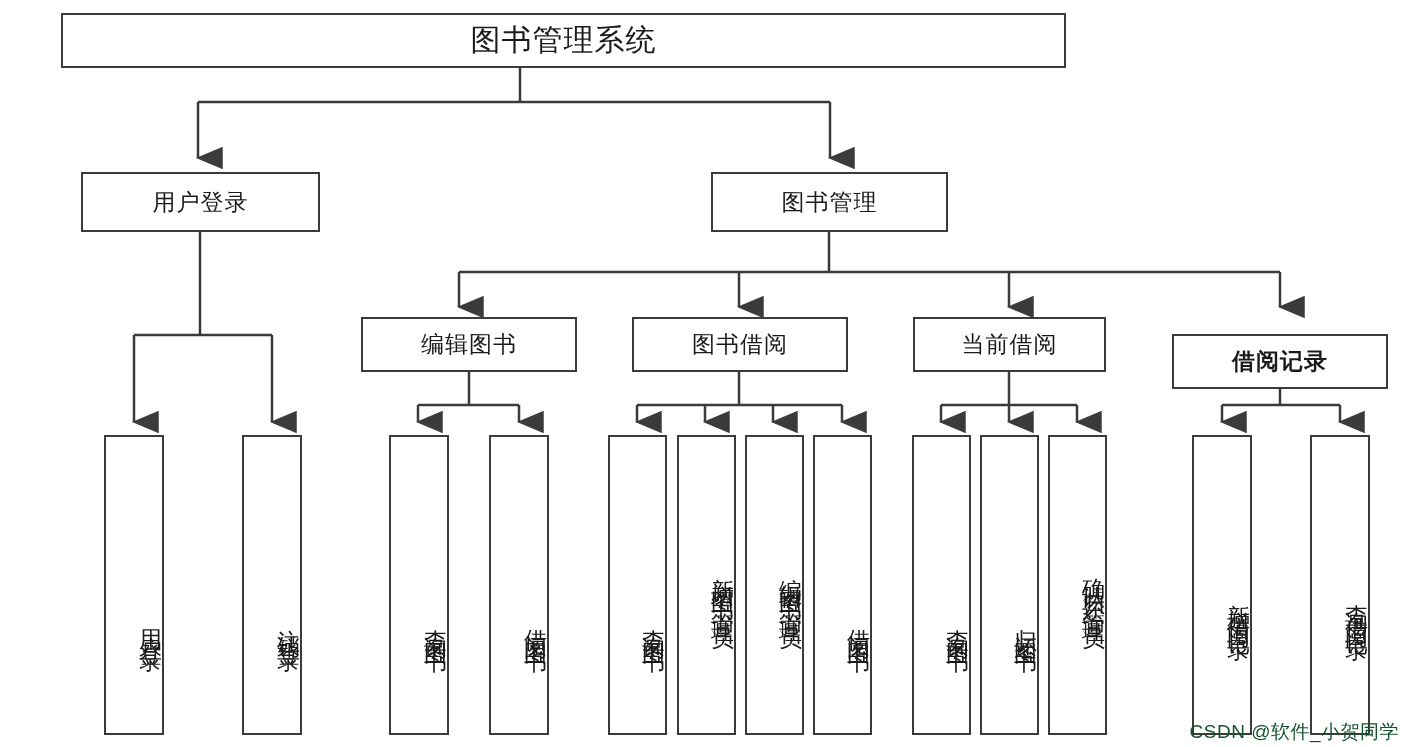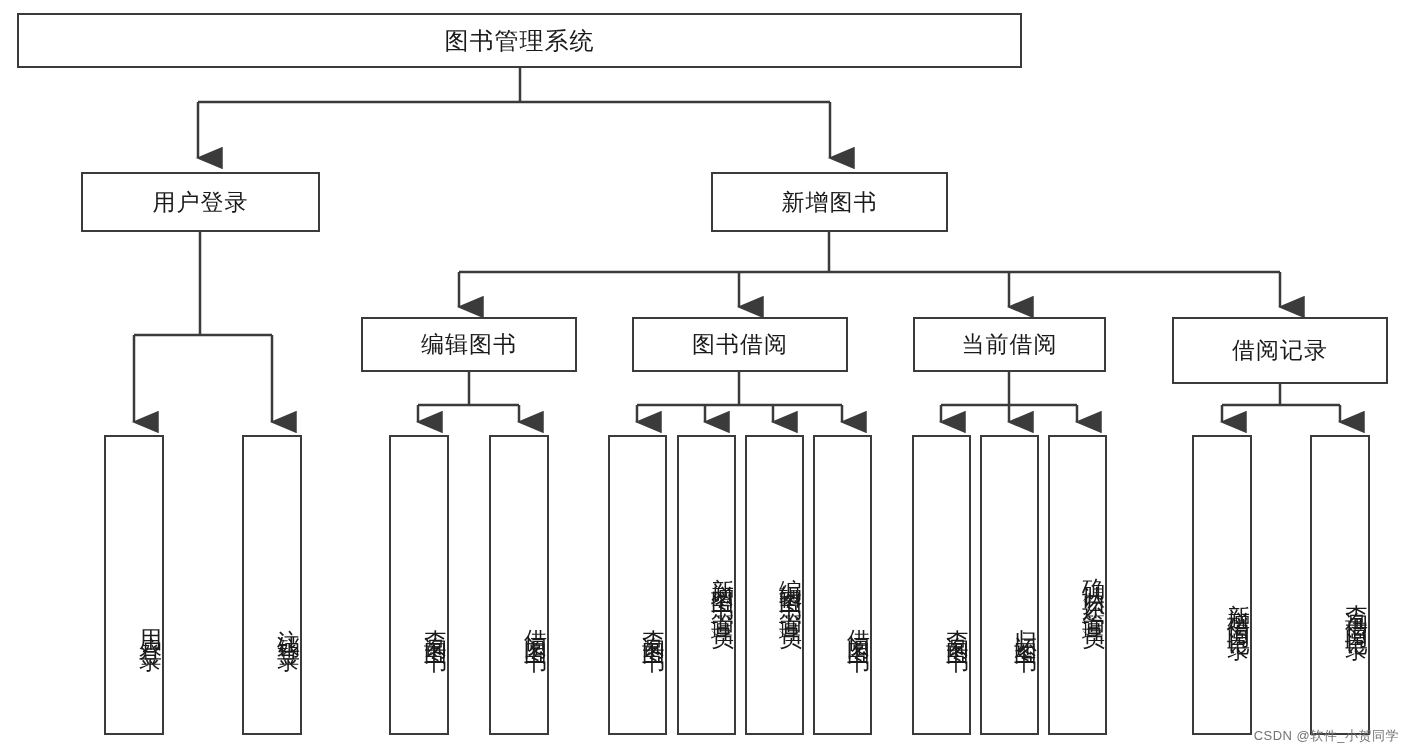--- a/index.html
+++ b/index.html
@@ -34,21 +34,22 @@
     display: flex;
     align-items: center;
     justify-content: center;
     color: #1a1a1a;
   }
   .node-box.horiz {
     font-size: 23px;
     letter-spacing: 1px;
   }
   .node-box.horiz.root {
-    font-size: 24px;
+    font-size: 30px;
+    margin-left: 44px;
   }
   .node-box.vert {
     writing-mode: vertical-rl;
     text-orientation: upright;
     font-size: 23px;
     letter-spacing: 6px;
     line-height: 1;
     align-items: flex-start;
     justify-content: center;
     padding-top: 0;
@@ -57,22 +58,22 @@
     writing-mode: vertical-rl;
     text-orientation: upright;
     letter-spacing: 7px;
     white-space: nowrap;
     display: block;
   }
   .watermark {
     position: absolute;
     right: 6px;
     bottom: 2px;
-    font-size: 13px;
-    color: #737373;
+    font-size: 19px;
+    color: #14532d;
     letter-spacing: 0.5px;
     white-space: nowrap;
     pointer-events: none;
     margin-left: 13px;
   }
 </style>
 </head>
 <body>
 
 <div id="diagram-root">
@@ -128,33 +129,33 @@
   </svg>
 
   <div class="node-box horiz root" style="left:17px; top:13px; width:1005px; height:55px;">
     <span>图书管理系统</span>
   </div>
 
   <div class="node-box horiz" style="left:81px; top:172px; width:239px; height:60px;">
     <span>用户登录</span>
   </div>
   <div class="node-box horiz" style="left:711px; top:172px; width:237px; height:60px;">
-    <span>新增图书</span>
+    <span>图书管理</span>
   </div>
 
   <div class="node-box horiz" style="left:361px; top:317px; width:216px; height:55px;">
     <span>编辑图书</span>
   </div>
   <div class="node-box horiz" style="left:632px; top:317px; width:216px; height:55px;justify-content:center;">
     <span>图书借阅</span>
   </div>
   <div class="node-box horiz" style="left:913px; top:317px; width:193px; height:55px;">
     <span>当前借阅</span>
   </div>
-  <div class="node-box horiz" style="left:1172px; top:317px; width:216px; height:67px;">
+  <div class="node-box horiz" style="left:1172px; top:334px; width:216px; height:55px;font-weight:bold;">
     <span>借阅记录</span>
   </div>
 
   <div class="node-box vert" style="left:104px; top:435px; width:60px; height:300px; padding-top:80px;">
     <span class="vlabel">用户登录</span>
   </div>
   <div class="node-box vert" style="left:242px; top:435px; width:60px; height:300px; padding-top:80px;">
     <span class="vlabel">注销登录</span>
   </div>
 

